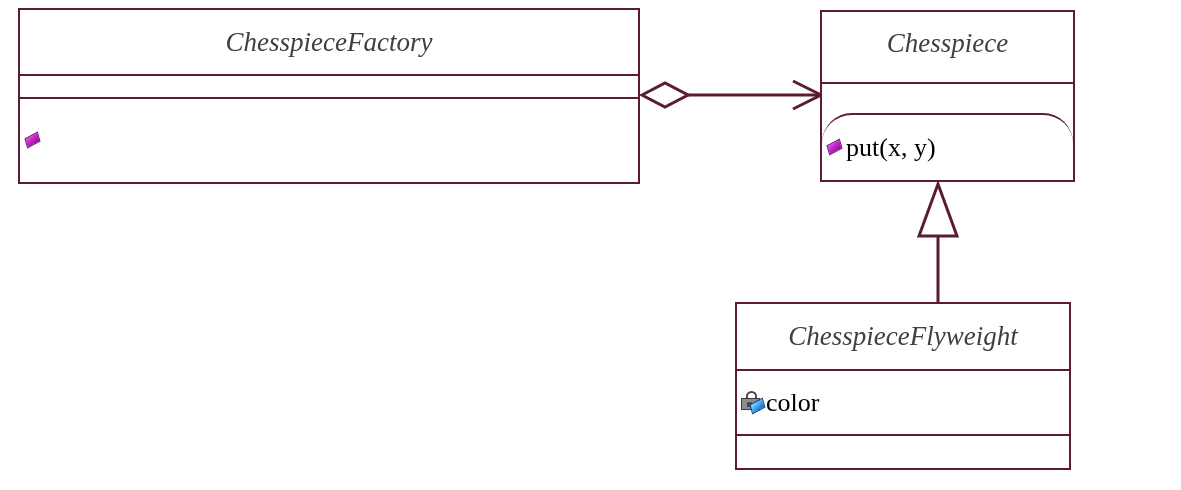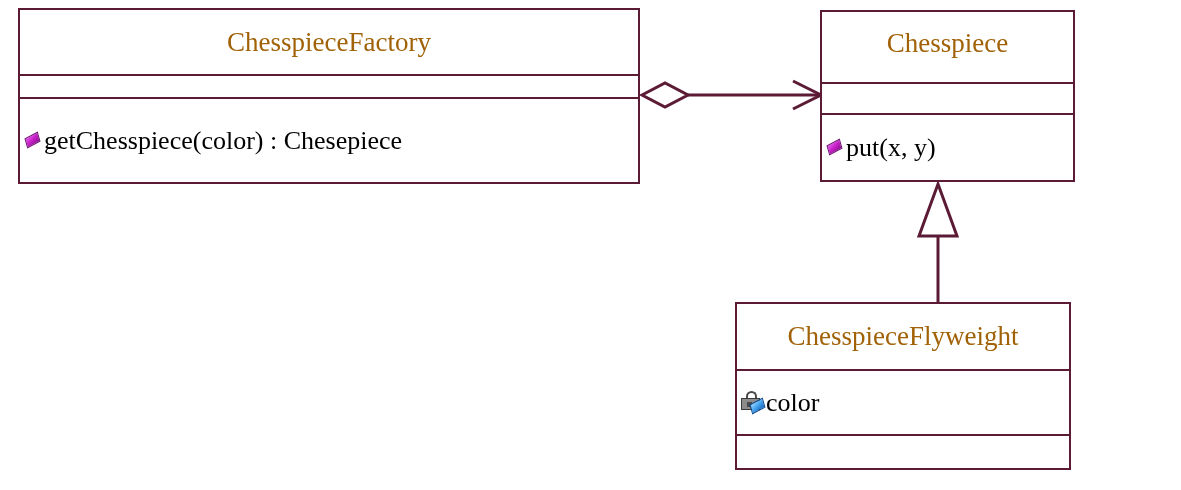--- a/index.html
+++ b/index.html
@@ -34,24 +34,25 @@
   .uml-compartment + .uml-compartment {
     border-top: 2px solid #5c1b35;
   }
   .compartment-name {
     display: flex;
     align-items: center;
     justify-content: center;
   }
   .class-title {
     font-size: 27px;
-    color: #a16207;
+    color: #404040;
     line-height: 1;
     white-space: nowrap;
     letter-spacing: 0px;
+    font-style: italic;
   }
   .compartment-members {
     display: flex;
     flex-direction: column;
     justify-content: center;
   }
   .member-row {
     display: flex;
     align-items: center;
     padding-left: 3px;
@@ -162,31 +163,30 @@
   <div class="uml-class" style="left:18px; top:8px; width:622px; height:176px;">
     <div class="uml-compartment compartment-name" style="height:64px;">
       <span class="class-title">ChesspieceFactory</span>
     </div>
     <div class="uml-compartment" style="height:23px;"></div>
     <div class="uml-compartment compartment-members" style="flex:1 1 auto;">
       <div class="member-row">
         <span class="icon-method">
             <i></i>
           </span>
-        <span class="member-text">getChesspiece(color) : Chesepiece</span>
       </div>
     </div>
   </div>
 
   <div class="uml-class" style="left:820px; top:10px; width:255px; height:172px;gap:8px;">
     <div class="uml-compartment compartment-name" style="height:62px;">
       <span class="class-title">Chesspiece</span>
     </div>
     <div class="uml-compartment" style="height:23px;"></div>
-    <div class="uml-compartment compartment-members" style="flex:1 1 auto;">
+    <div class="uml-compartment compartment-members" style="flex:1 1 auto;border-radius:30px;">
       <div class="member-row">
         <span class="icon-method">
             <i></i>
           </span>
         <span class="member-text">put(x, y)</span>
       </div>
     </div>
   </div>
 
   <div class="uml-class" style="left:735px; top:302px; width:336px; height:168px;">

